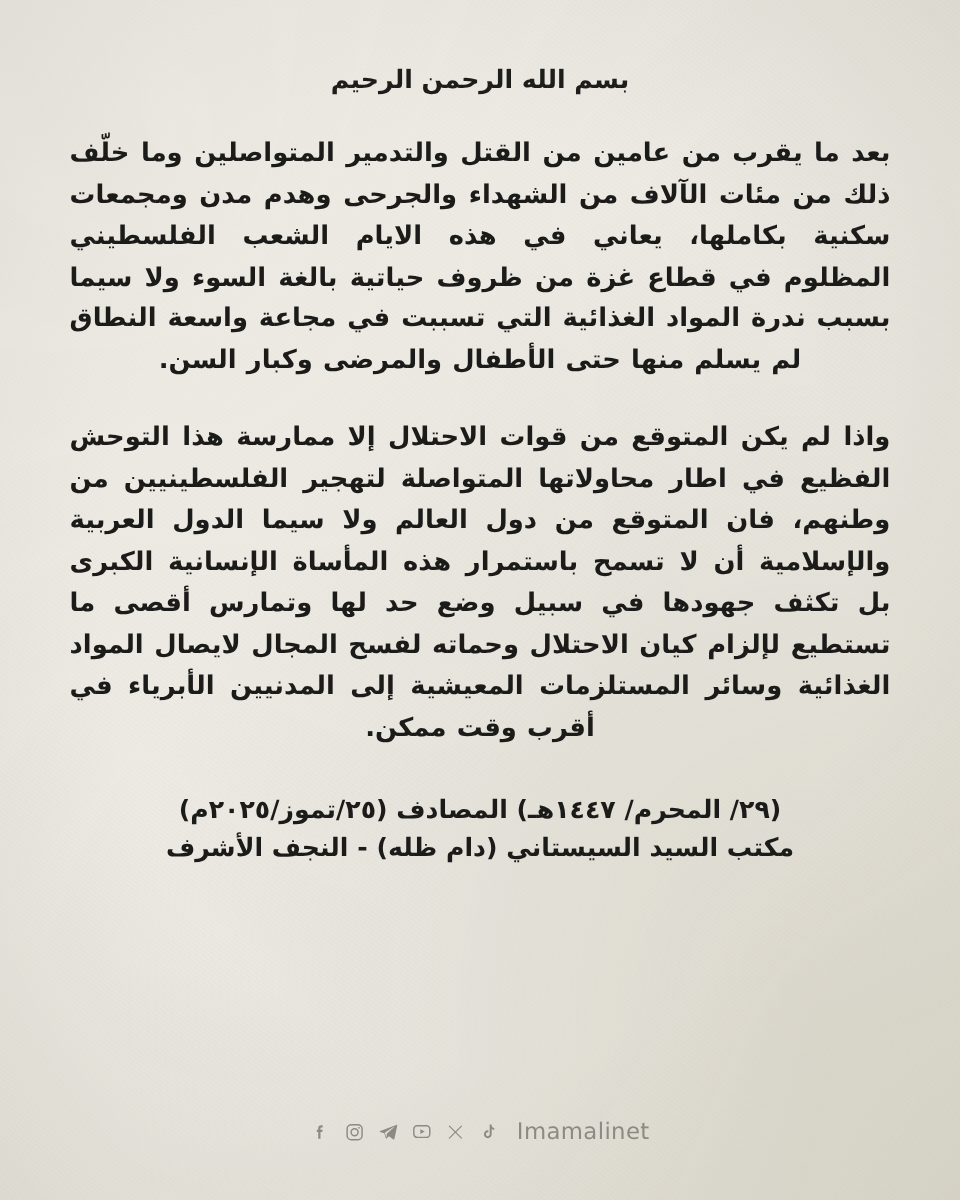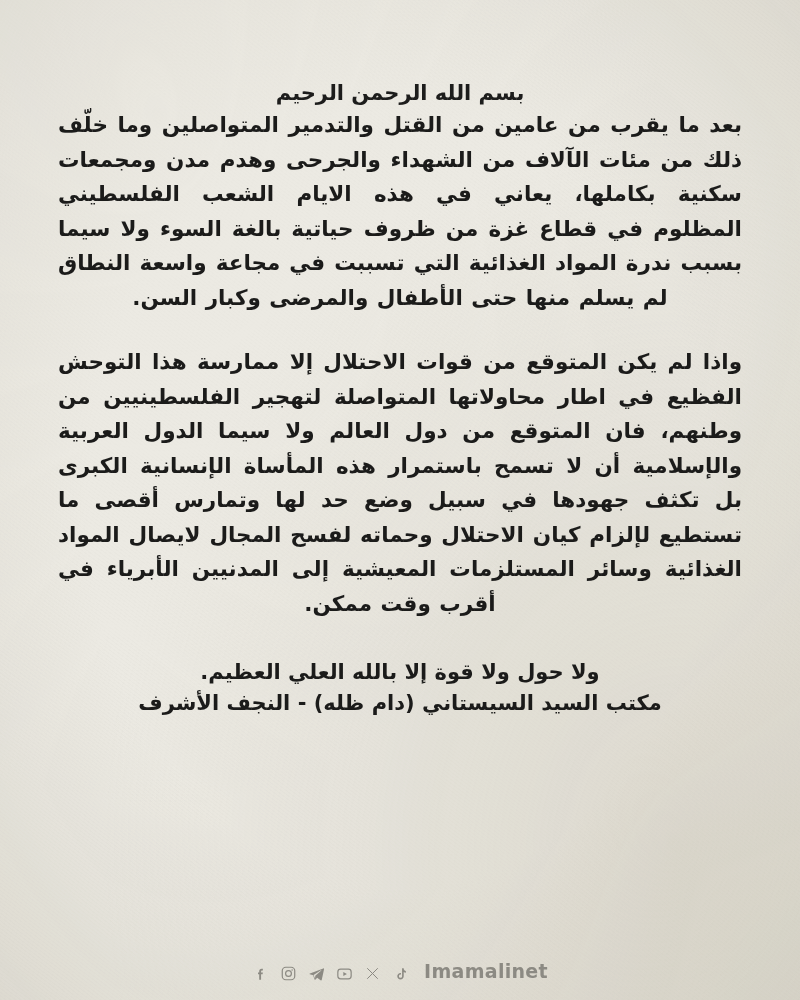--- a/index.html
+++ b/index.html
@@ -34,24 +34,25 @@
     box-sizing: border-box;
     padding: 0 58px;
     z-index: 2;
   }
   .basmala {
     text-align: center;
     font-size: 21px;
     color: #1d1d1c;
     font-weight: 700;
     letter-spacing: 0;
-    padding-top: 79px;
+    padding-top: 52px;
     line-height: 1.4;
   }
   .body-block {
+    margin-top: 30px;
   }
   p.para {
     margin: 0 0 30px 0;
     text-align: justify;
     text-align-last: center;
     font-size: 21.5px;
     line-height: 34.5px;
     color: #1b1b1a;
     font-weight: 700;
     letter-spacing: -0.2px;
@@ -68,27 +69,26 @@
     color: #1b1b1a;
     font-weight: 700;
   }
   .closing .line {
     display: block;
   }
   .footer {
     position: absolute;
     left: 0;
     right: 0;
-    bottom: 18px;
+    bottom: 46px;
     display: flex;
-    align-items: flex-end;
+    align-items: center;
     justify-content: center;
     gap: 11px;
     direction: ltr;
-    font-weight: bold;
   }
   .footer svg {
     display: block;
   }
   .social-icon {
     width: 17px;
     height: 17px;
     color: #8c8a83;
     display: inline-flex;
     align-items: center;
@@ -110,21 +110,21 @@
 <div class="page">
 
   <div class="basmala">بسم الله الرحمن الرحيم</div>
 
   <div class="body-block">
     <p class="para">بعد ما يقرب من عامين من القتل والتدمير المتواصلين وما خلّف ذلك من مئات الآلاف من الشهداء والجرحى وهدم مدن ومجمعات سكنية بكاملها، يعاني في هذه الايام الشعب الفلسطيني المظلوم في قطاع غزة من ظروف حياتية بالغة السوء ولا سيما بسبب ندرة المواد الغذائية التي تسببت في مجاعة واسعة النطاق لم يسلم منها حتى الأطفال والمرضى وكبار السن.</p>
     <p class="para">واذا لم يكن المتوقع من قوات الاحتلال إلا ممارسة هذا التوحش الفظيع في اطار محاولاتها المتواصلة لتهجير الفلسطينيين من وطنهم، فان المتوقع من دول العالم ولا سيما الدول العربية والإسلامية أن لا تسمح باستمرار هذه المأساة الإنسانية الكبرى بل تكثف جهودها في سبيل وضع حد لها وتمارس أقصى ما تستطيع لإلزام كيان الاحتلال وحماته لفسح المجال لايصال المواد الغذائية وسائر المستلزمات المعيشية إلى المدنيين الأبرياء في أقرب وقت ممكن.</p>
   </div>
 
   <div class="closing">
-    <span class="line">ولا حول ولا قوة إلا بالله العلي العظيم.</span>
+    <span class="line">(٢٩/ المحرم/ ١٤٤٧هـ) المصادف (٢٥/تموز/٢٠٢٥م)</span>
     <span class="line">مكتب السيد السيستاني (دام ظله) - النجف الأشرف</span>
   </div>
 
   <div class="footer">
 
     <span class="social-icon">
       <svg viewBox="0 0 24 24" width="16" height="16" fill="currentColor" aria-hidden="true">
         <path d="M14.8 4.2h-1.9c-2.2 0-3.6 1.4-3.6 3.6v2H7.5v2.6h1.8v8.4h2.8v-8.4h2.3l.4-2.6h-2.7V8.1c0-.8.3-1.2 1.2-1.2h1.5V4.2z"></path>
       </svg>
     </span>

